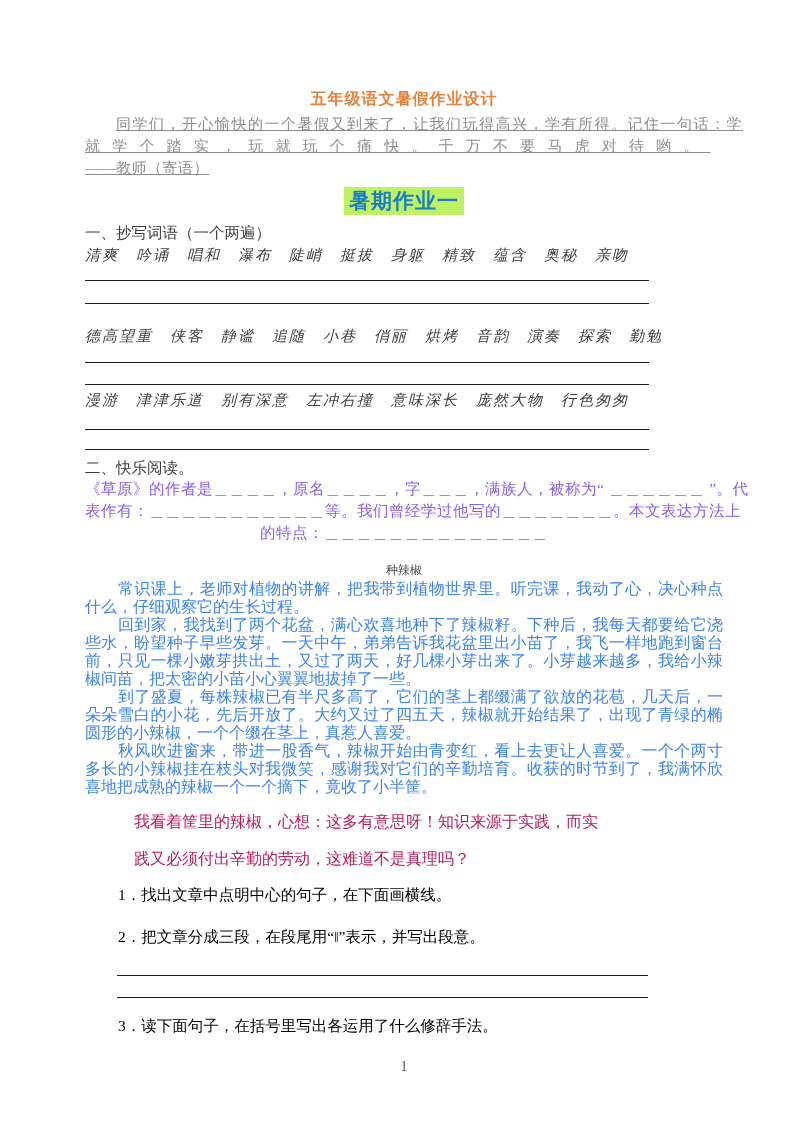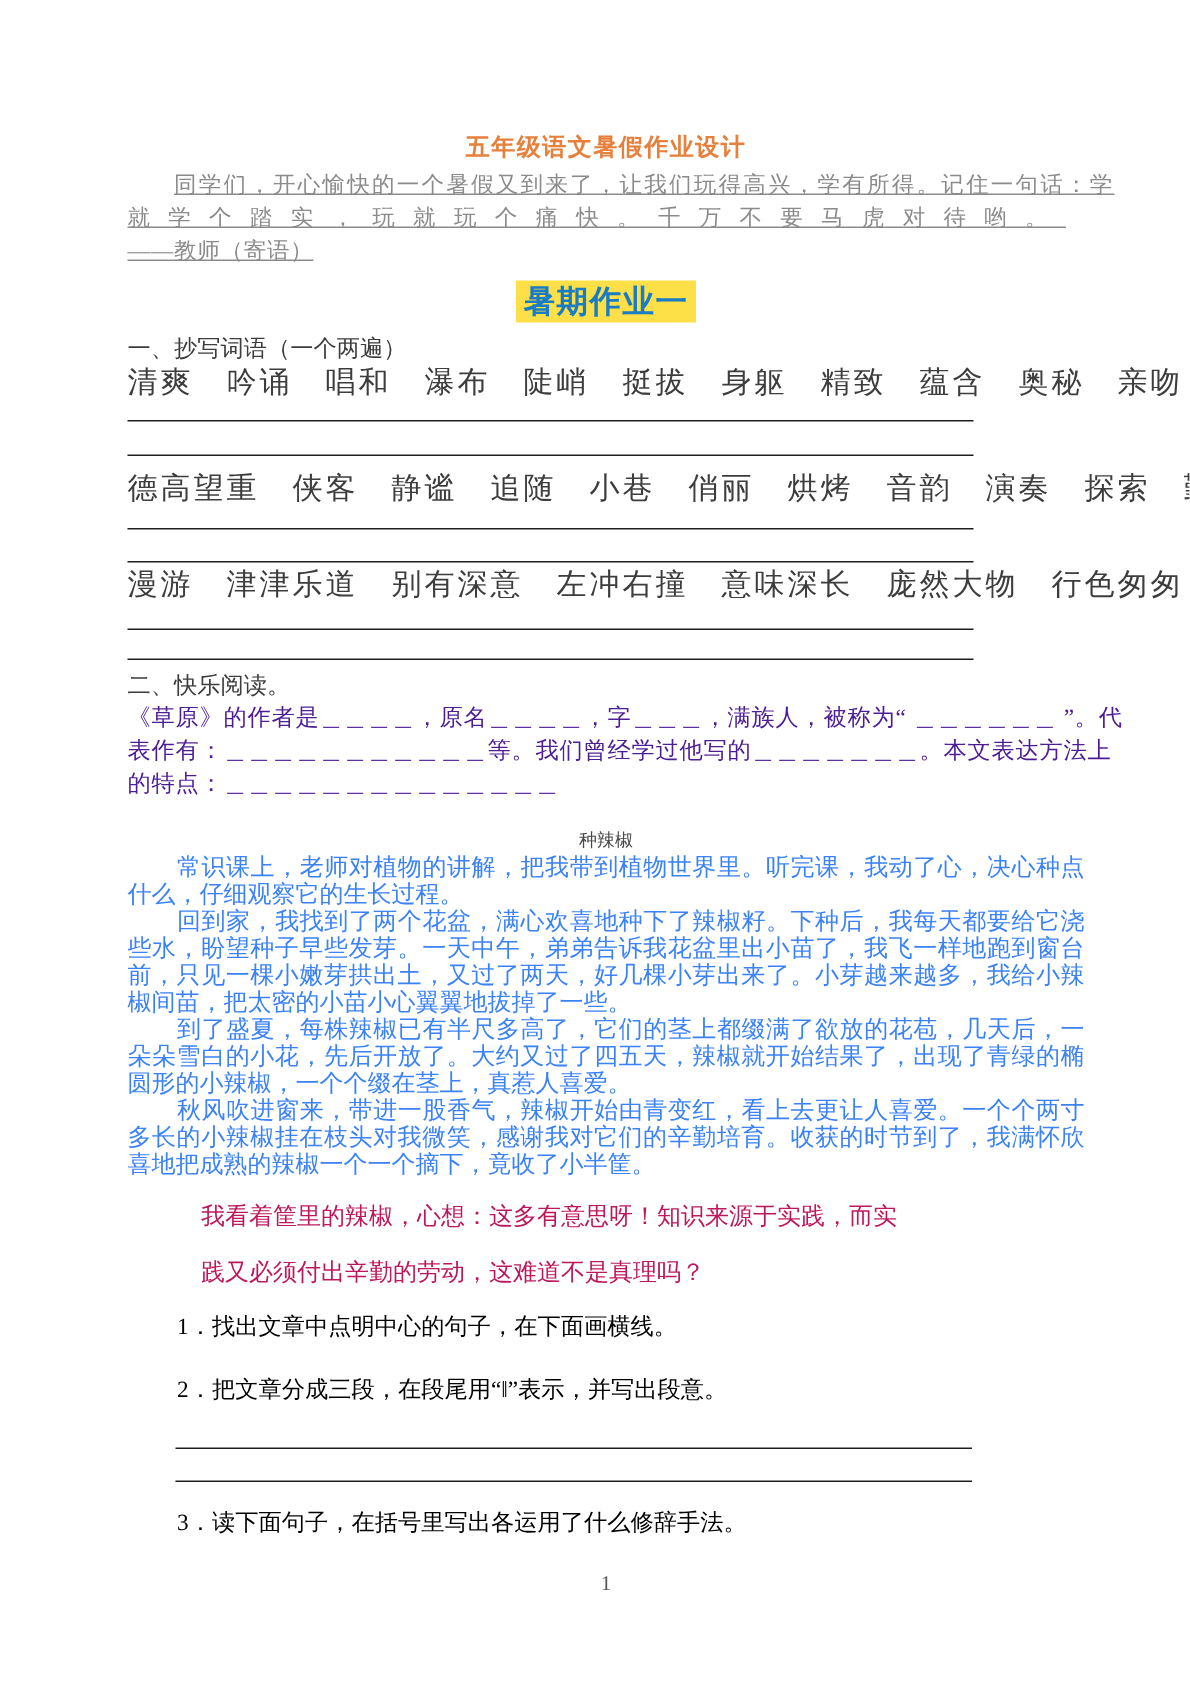--- a/index.html
+++ b/index.html
@@ -11,40 +11,40 @@
   .page { box-sizing:border-box; width:793px; height:934px; padding:88px 70px 0 85px; background:#fff; }
 
   .doc-title { margin:0; text-align:center; font-size:16px; font-weight:bold; color:#e5813c; line-height:21px; letter-spacing:1px; }
 
   .intro { margin:0; font-size:15px; color:#8b8b8b; line-height:22px; white-space:nowrap;text-decoration:underline; }
   .intro-l1 { margin-top:4px; text-indent:31px; letter-spacing:1.5px; }
   .intro-l2 { letter-spacing:12.2px; }
   .intro-l3 { letter-spacing:0.5px; }
 
   .hw-header { text-align:center; margin-top:8px; }
-  .hw-badge { display:inline-block; font-size:21px; font-weight:bold; color:#1a7dc4; background:#fde047; line-height:26px; padding:1px 5px; letter-spacing:1px; }
+  .hw-badge { display:inline-block; font-size:21px; font-weight:bold; color:#1a7dc4; background:#bef264; line-height:26px; padding:1px 5px; letter-spacing:1px; }
 
   .ex-heading { margin:0; margin-top:8px; font-size:15.5px; color:#3d3d3d; line-height:20px; }
 
-  .word-row { margin:0; font-size:20px; color:#3d3d3d; line-height:19px; letter-spacing:2px; white-space:nowrap; }
+  .word-row { margin:0; font-size:15px; color:#3d3d3d; line-height:19px; letter-spacing:2px; white-space:nowrap;font-style:italic; }
   .wr1 { margin-top:3px; }
-  .wr2 { margin-top:13px; }
+  .wr2 { margin-top:23px; }
   .wr3 { margin-top:6px; }
 
   .ans-line { width:564px; border-bottom:1.5px solid #1f1f1f; }
   .al-a { height:15px; }
   .al-b { height:22px; }
   .al-c { height:16px; }
   .al-d { height:21px; }
   .al-e { height:19px; }
   .ans-line.q { margin-left:32px; width:531px; }
   .al-q1 { height:28px; }
   .al-q2 { height:21px; }
 
-  .fill { margin:0; font-size:15.5px; color:#4c1d95; line-height:22px; white-space:nowrap; letter-spacing:0.5px; }
+  .fill { margin:0; font-size:15.5px; color:#8b5cf6; line-height:22px; white-space:nowrap; letter-spacing:0.5px;text-align:center; }
 
   .reading-title { margin:0; margin-top:16px; text-align:center; font-size:12px; font-weight:normal; color:#474747; line-height:20px; }
 
   .para { margin:0; font-size:16px; color:#3b82f6; line-height:18px; text-align:justify; text-indent:33px; }
   .tail-line { margin:16px; font-size:16px; color:#be185d; line-height:20.5px; text-indent:33px; white-space:nowrap; }
 
   .question { margin:0; font-size:15.5px; color:#000000; line-height:20px; text-indent:33px; white-space:nowrap; }
   .q1 { margin-top:12px; }
   .q2 { margin-top:22px; }
   .q3 { margin-top:18px; }

